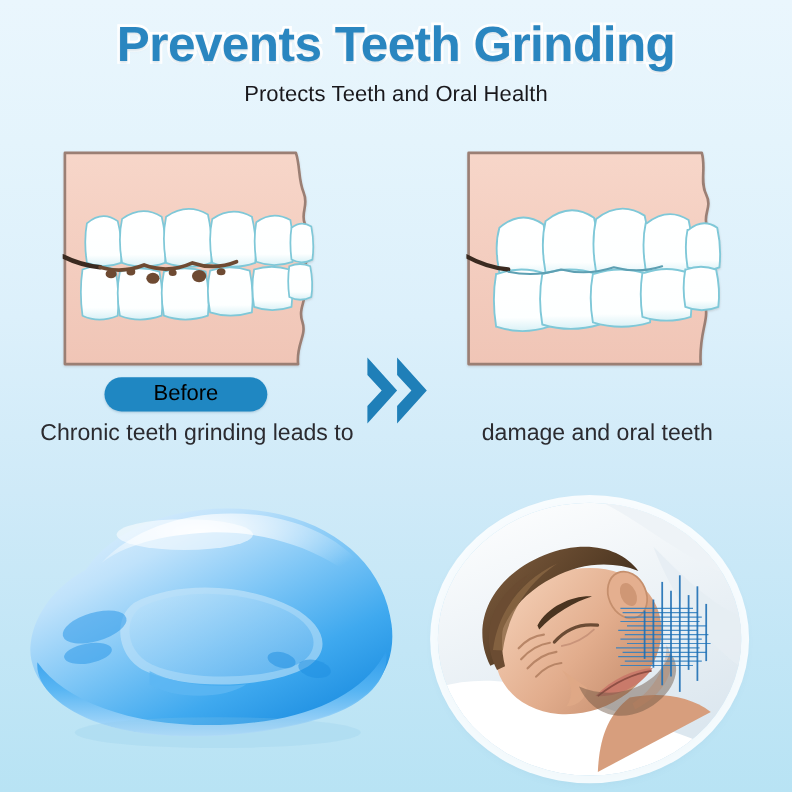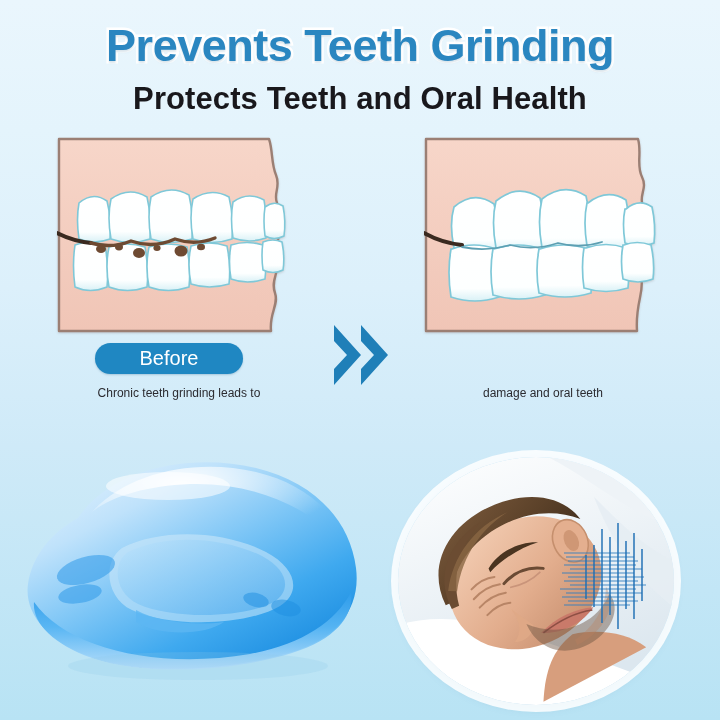--- a/index.html
+++ b/index.html
@@ -9,30 +9,30 @@
   }
   #poster{
     position:relative;width:720px;height:720px;
     background:linear-gradient(180deg,#eaf6fd 0%,#e4f4fc 18%,#dcf0fb 40%,#cfeaf8 62%,#c2e6f6 82%,#b8e3f4 100%);
     overflow:hidden;
   }
 
   
   .header{position:absolute;left:0;top:0;width:720px;text-align:center;}
   .title{
-    margin:0;padding-top:20px;
+    margin:0;padding-top:14px;
     font-size:45px;font-weight:bold;letter-spacing:-0.5px;
     color:#2a86c0;
     -webkit-text-stroke:5px #ffffff;
     paint-order:stroke fill;
     text-shadow:0 2px 2px rgba(150,180,200,.35);
   }
   .subtitle{
     margin:0;padding-top:9px;
-    font-size:31px;font-weight:bold;color:#19181c;
+    font-size:20px;font-weight:normal;color:#19181c;
     letter-spacing:0.1px;
   }
 
   
   .compare{position:absolute;left:0;top:137px;width:720px;height:200px;}
   .panel{position:absolute;top:0;width:246px;height:196px;}
   .panel.left{left:57px;}
   .panel.right{left:424px;}
 
   .jaw-svg{display:block;width:100%;height:100%;
@@ -42,29 +42,29 @@
   .arrows{position:absolute;left:330px;top:185px;width:70px;height:66px;}
   .chev{position:absolute;top:0;width:34px;height:66px;}
   .chev svg{display:block;}
   .chev.a{left:0;}
   .chev.b{left:27px;}
 
   
   .badge{
     position:absolute;top:343px;height:31px;width:148px;
     border-radius:16px;background:#1f87c2;
-    color:#ffffff;font-size:20px;line-height:31px;text-align:center;
+    color:#000000;font-size:20px;line-height:31px;text-align:center;
     box-shadow:0 1px 2px rgba(30,90,130,.25);
   }
   .badge.left{left:95px;}
   .badge.right{left:470px;}
 
   .caption{
     position:absolute;top:382px;width:330px;text-align:center;
-    font-size:12px;line-height:23px;color:#2b2b30;
+    font-size:21px;line-height:23px;color:#2b2b30;
   }
   .caption.left{left:14px;}
   .caption.right{left:378px;}
   .caption span{display:block;}
 
   
   .guard{position:absolute;left:18px;top:452px;width:345px;height:246px;}
   .guard svg{display:block;width:100%;height:100%;}
 
   

